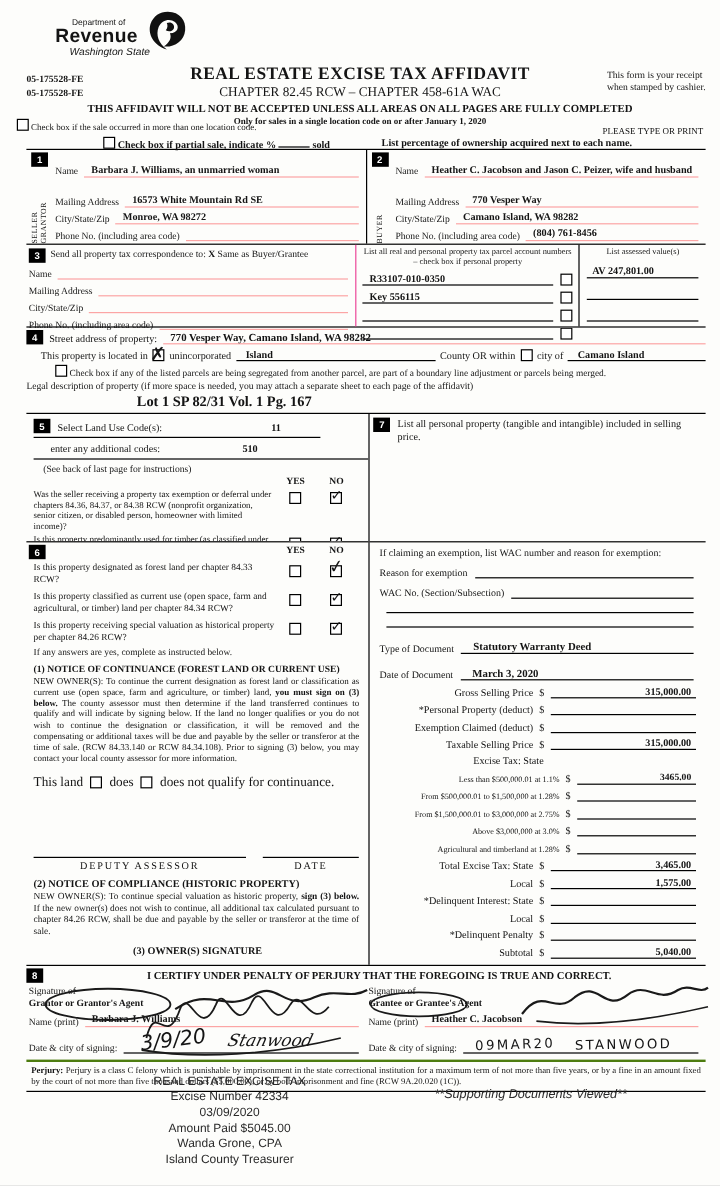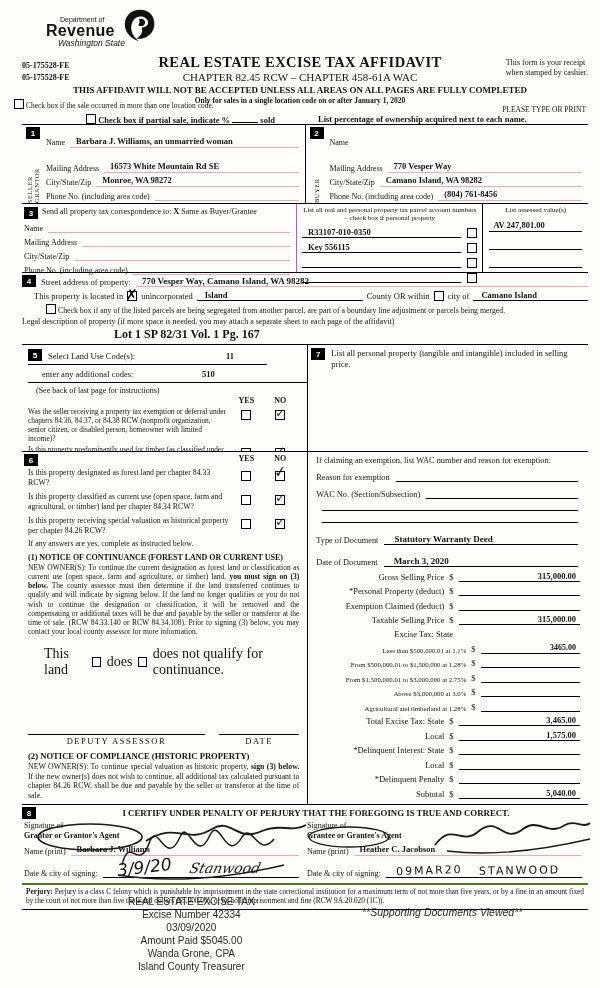--- a/index.html
+++ b/index.html
@@ -76,21 +76,21 @@
   .seeback{margin:3px 0 0 14px;font-size:8px;}
   .ynhead{display:flex;justify-content:flex-end;font-weight:bold;font-size:8px;margin:1px 10px 0 0;}
   .ynhead span{width:34px;text-align:center;}
   .q{display:flex;margin:2px 10px 0 6px;align-items:flex-start;}
   .qt{flex:1;font-size:7.4px;line-height:1.22;}
   .qc{width:34px;text-align:center;padding-top:3px;flex:none;}
   .sec6head{display:flex;align-items:flex-start;margin:2px 10px 0 2px;}
   .instruct{margin:4px 0 0 6px;font-size:7.8px;}
   .ntitle{margin:5px 6px 0 6px;font-weight:bold;font-size:8px;}
   .nbody{margin:1px 8px 0 6px;font-size:7.5px;line-height:1.22;text-align:justify;}
-  .controw{margin:10px 6px 0 22px;font-size:14px;display:flex;align-items:center;gap:6px;justify-content:space-between;}
+  .controw{margin:10px 6px 0 6px;font-size:11px;display:flex;align-items:center;gap:6px;}
   .deprow{display:flex;gap:14px;margin:56px 8px 0 6px;}
   .dep{border-top:1px solid #000;text-align:center;font-size:8.5px;letter-spacing:1.5px;padding-top:1px;}
   .dep1{flex:2.2;}.dep2{flex:1;}
   .ownersig{text-align:center;font-weight:bold;font-size:8.5px;margin-top:7px;}
   
   .s7{display:flex;gap:6px;padding:3px 6px 0 3px;}
   .s7t{font-size:8.5px;line-height:1.3;}
   .exintro{margin:4px 8px 0 8px;font-size:8.3px;}
   .exrow{display:flex;align-items:flex-end;margin:6px 10px 0 8px;}
   .exlabel{font-size:8.3px;white-space:nowrap;padding-right:6px;}
@@ -198,20 +198,21 @@
     <div class="pcol buyer">
       <div class="pside">
         <span class="numbox">2</span>
         <div class="vlabels">
           <span>BUYER</span>
         </div>
       </div>
       <div class="pfields">
         <div class="frow name">
             <span class="flabel">Name</span>
+            <span class="fval">Heather C. Jacobson and Jason C. Peizer, wife and husband</span>
           </div>
         <div class="frow">
             <span class="flabel">Mailing Address</span>
             <span class="fval">770 Vesper Way</span>
           </div>
         <div class="frow">
             <span class="flabel">City/State/Zip</span>
             <span class="fval">Camano Island, WA 98282</span>
           </div>
         <div class="frow">

